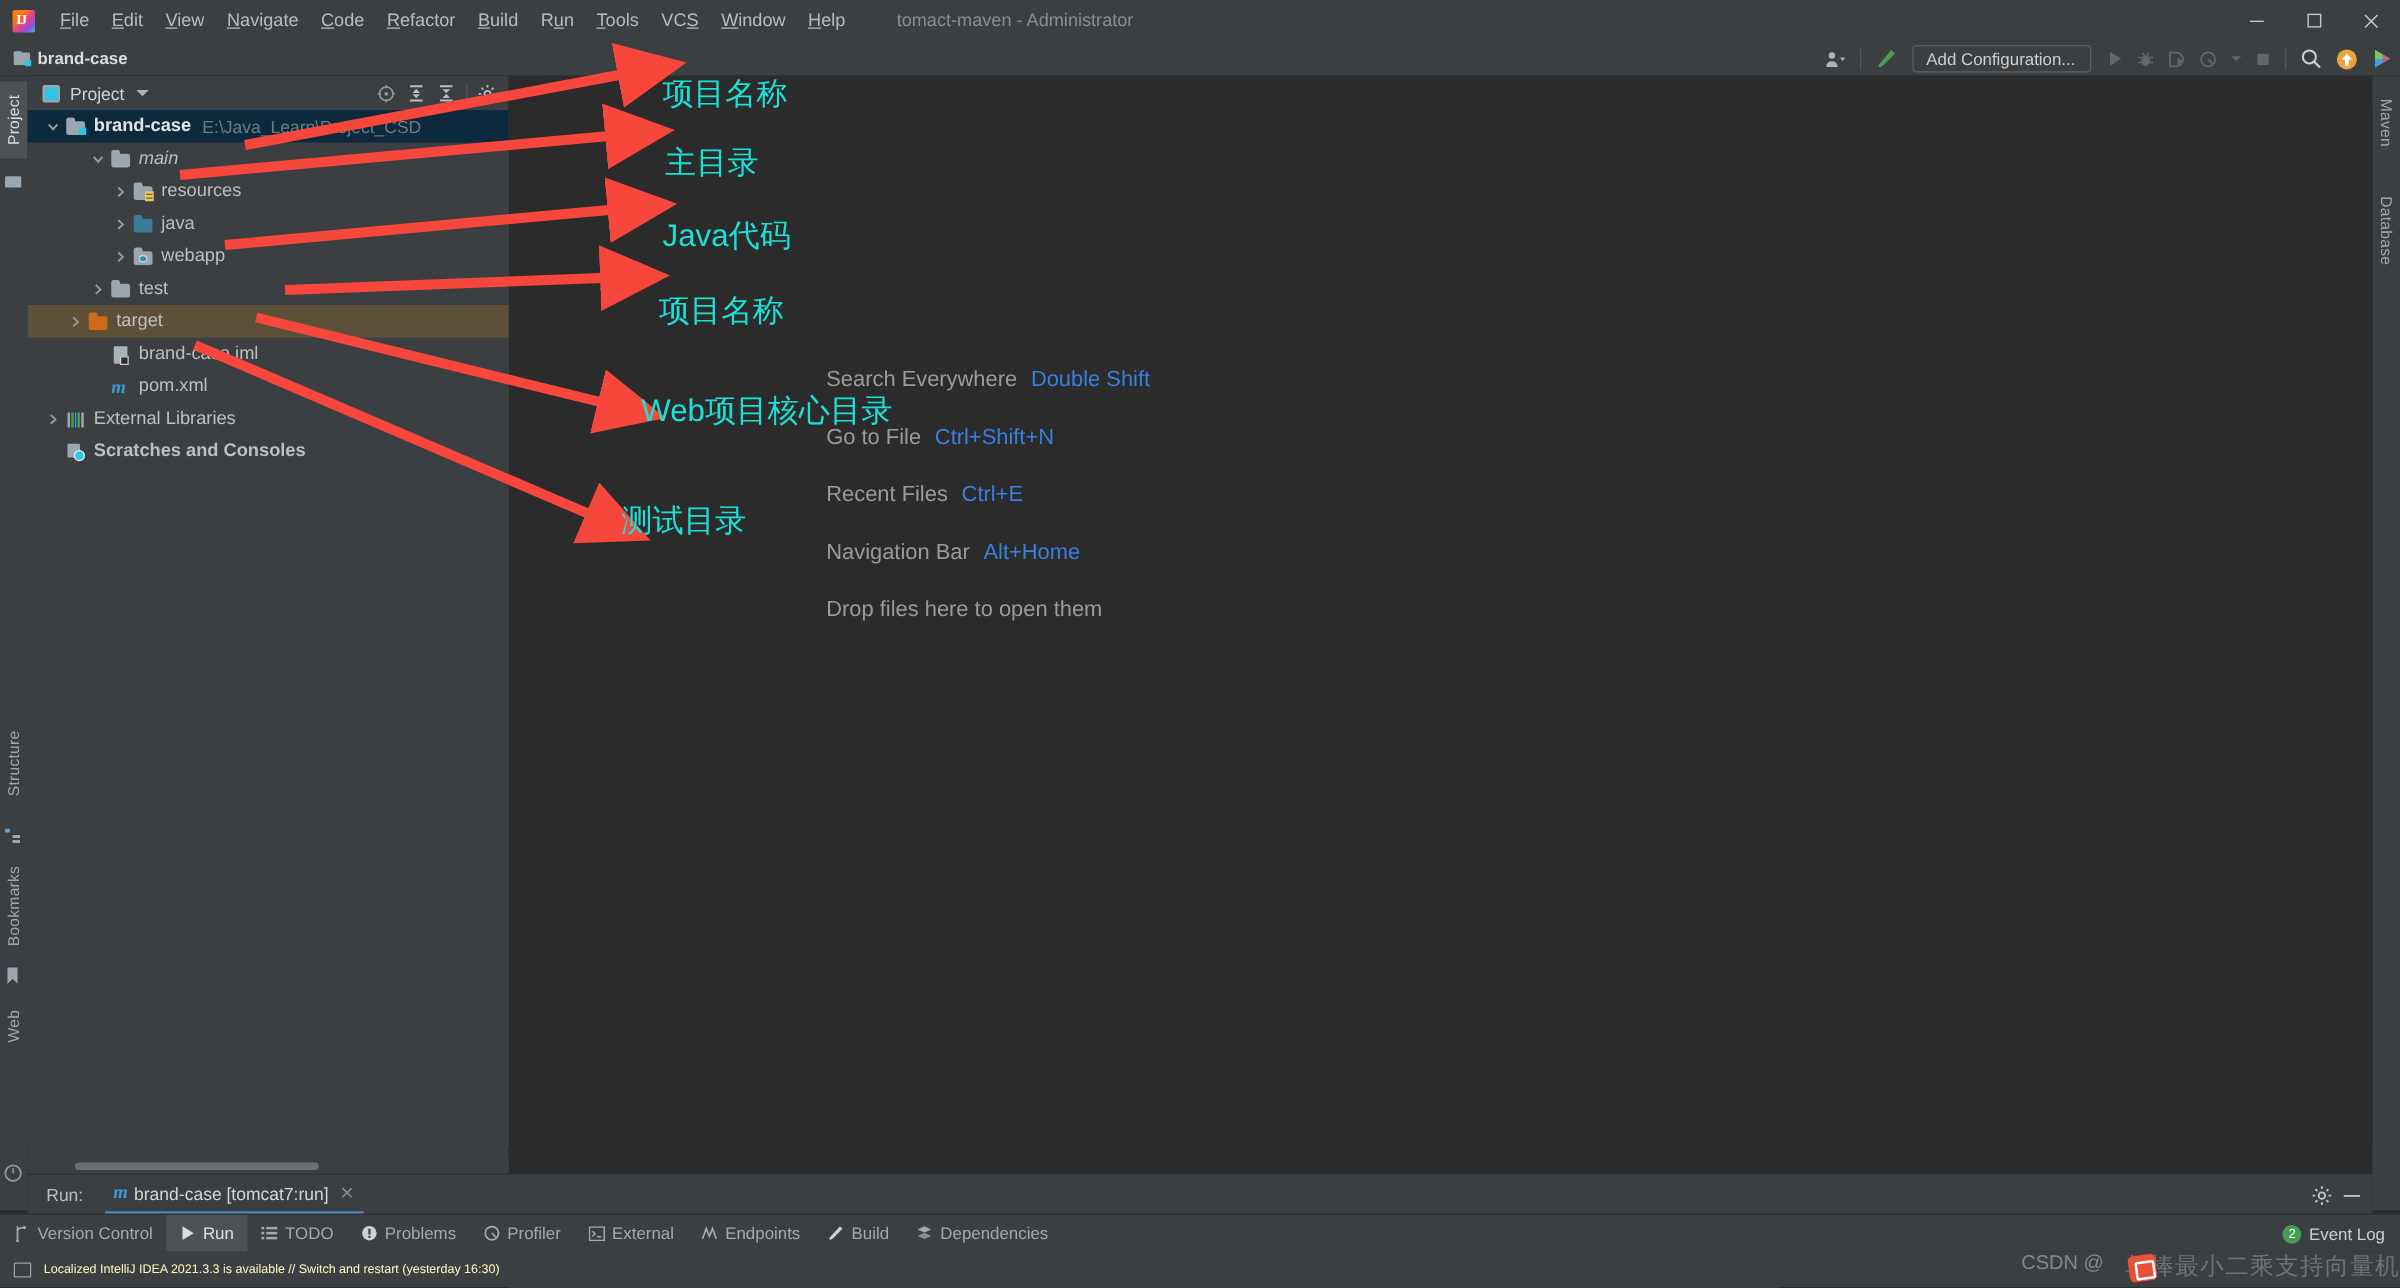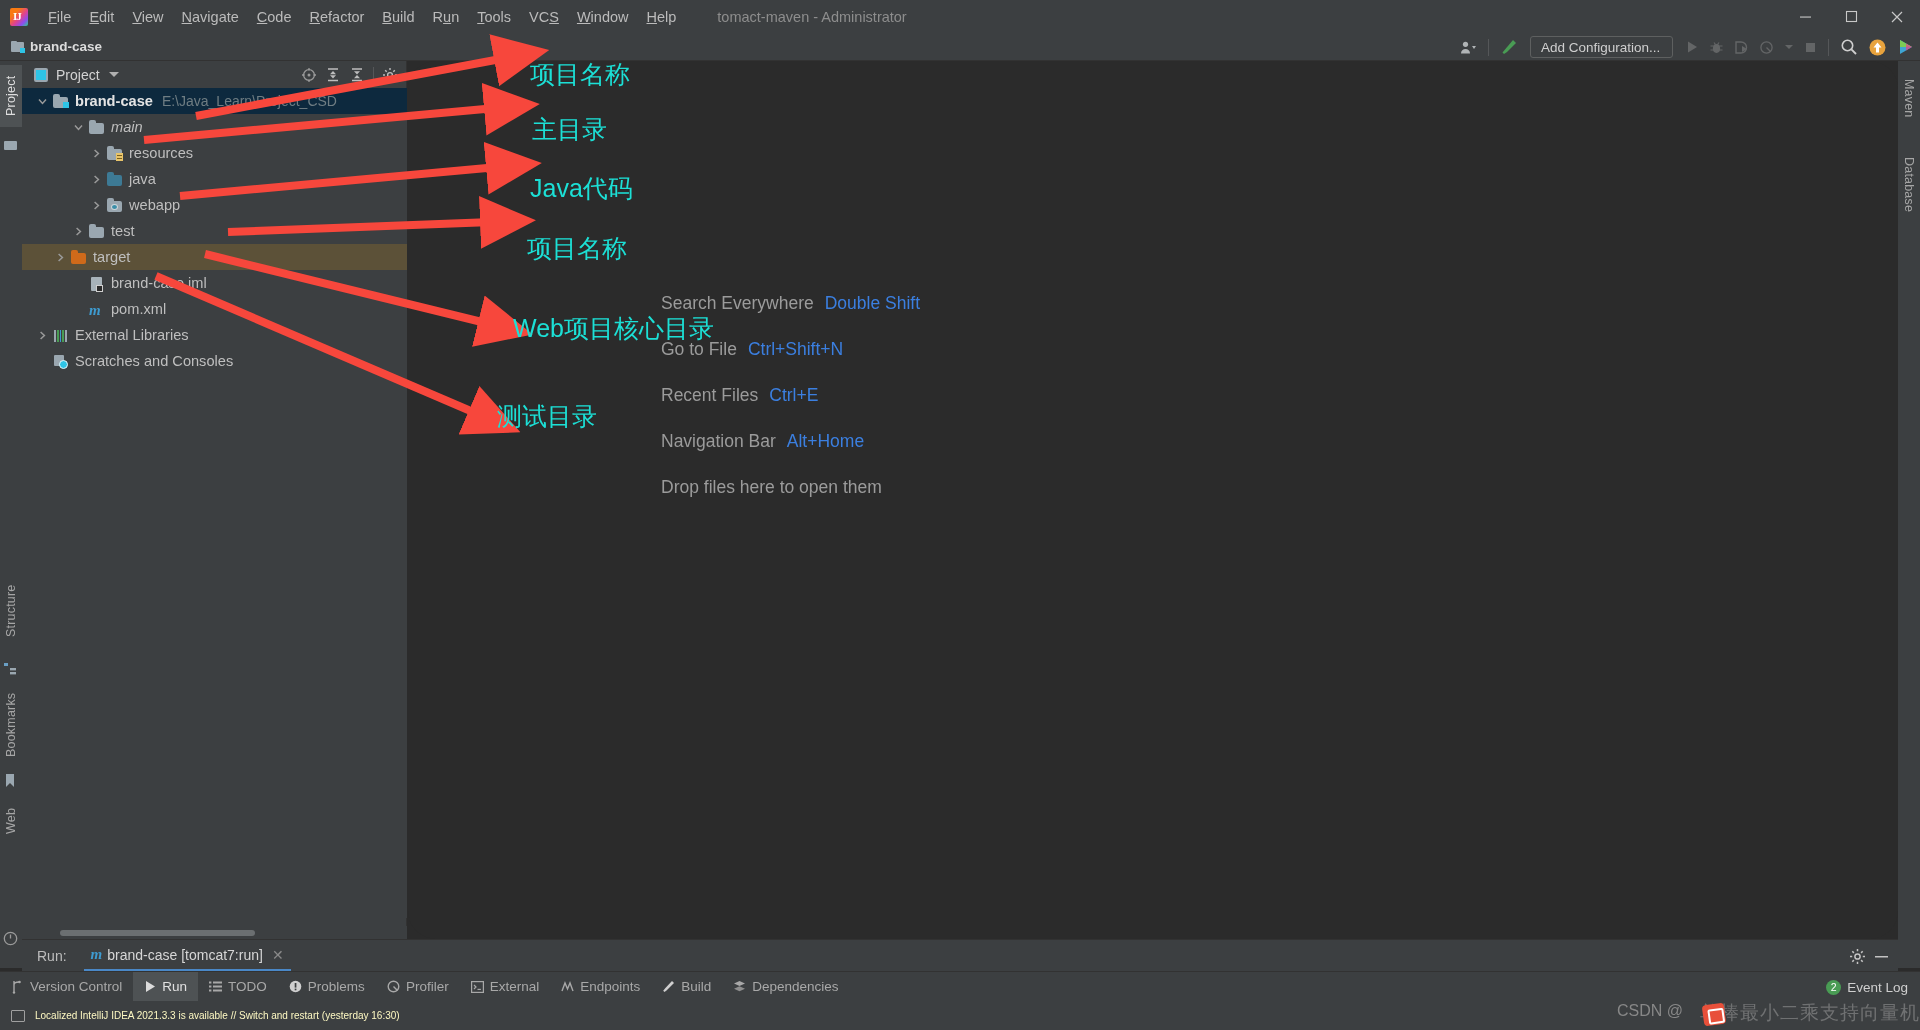--- a/index.html
+++ b/index.html
@@ -534,21 +534,21 @@
             <div class="libico">
               <span style="background:#9aa7b0"></span>
               <span style="background:#499c54"></span>
               <span style="background:#3e9bd0"></span>
               <span style="background:#499c54"></span>
               <span style="background:#9aa7b0"></span>
             </div>
           </div>
           <span class="lbl">External Libraries</span>
         </div>
-        <div class="trow" style="padding-left: 12px;">
+        <div class="trow" style="padding-left: 12px; font-weight: bold;">
           <div class="twist"></div>
           <div class="ico">
             <div class="scratch">
               <div class="pg"></div>
               <div class="cl"></div>
             </div>
           </div>
           <span class="lbl">Scratches and Consoles</span>
         </div>
       </div>

